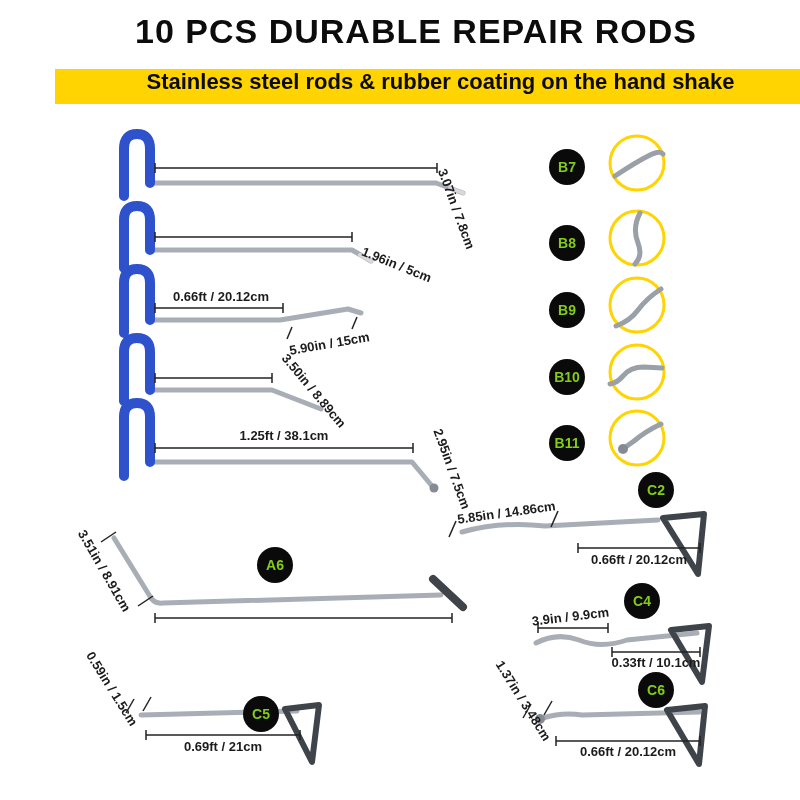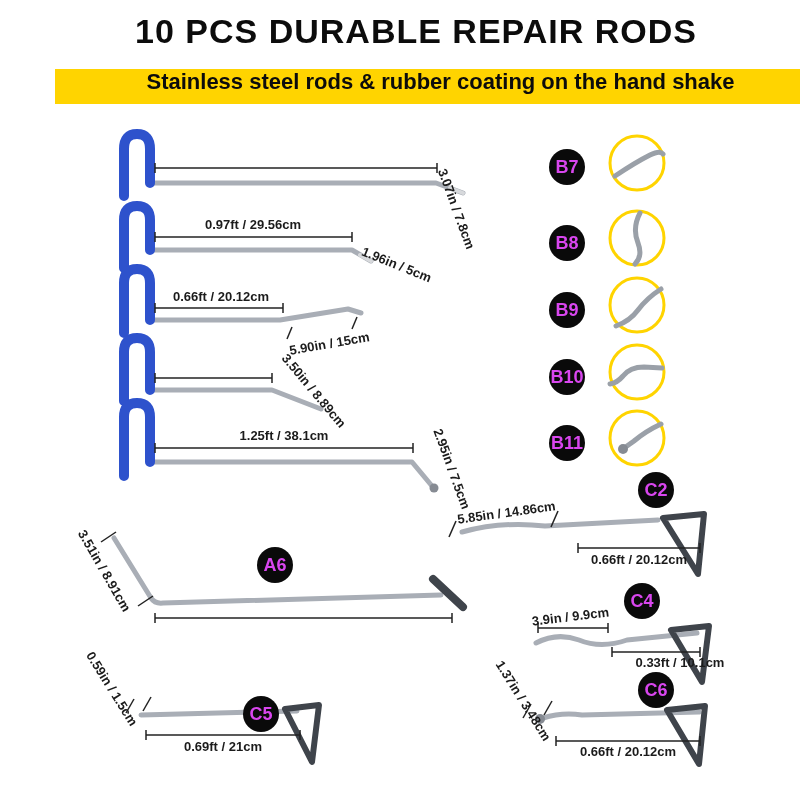--- a/index.html
+++ b/index.html
@@ -14,22 +14,22 @@
   .handle{fill:none;stroke:var(--handle);stroke-width:10;stroke-linecap:round;}
   .shaft{fill:none;stroke:var(--steel);stroke-width:5;stroke-linecap:round;stroke-linejoin:round;}
   .shaft-tip{fill:none;stroke:#d7d9dc;stroke-width:4;stroke-linecap:round;}
   .dark{fill:none;stroke:var(--steel_dark);stroke-width:6;stroke-linecap:round;stroke-linejoin:round;}
   .dark-thick{stroke-width:8;}
   .dim line{stroke:#222;stroke-width:1.5;}
   .ring{fill:#fff;stroke:var(--ring);stroke-width:3;}
   .detail{fill:none;stroke:#9aa0a8;stroke-width:5;stroke-linecap:round;}
   .ball{fill:#868b93;stroke:none;}
   .badge{position:absolute;width:36px;height:36px;border-radius:50%;background:var(--badge);
-         color:#d946ef;display:flex;align-items:center;justify-content:center;
-         font-weight:700;font-size:18px;}
+         color:#84cc16;display:flex;align-items:center;justify-content:center;
+         font-weight:700;font-size:14px;}
   .m{position:absolute;font-size:13px;font-weight:600;color:var(--ink);
      text-align:center;white-space:nowrap;height:16px;line-height:16px;}
 </style>
 </head>
 <body>
 
 <div class="page">
 
   <div class="title">10 PCS DURABLE REPAIR RODS</div>
   <div class="banner">
@@ -182,25 +182,24 @@
   <div class="badge" style="left:549px;top:225px">B8</div>
   <div class="badge" style="left:549px;top:292px">B9</div>
   <div class="badge" style="left:549px;top:359px">B10</div>
   <div class="badge" style="left:549px;top:425px">B11</div>
   <div class="badge" style="left:638px;top:472px">C2</div>
   <div class="badge" style="left:257px;top:547px">A6</div>
   <div class="badge" style="left:624px;top:583px">C4</div>
   <div class="badge" style="left:243px;top:696px">C5</div>
   <div class="badge" style="left:638px;top:672px">C6</div>
 
-  <div class="m" style="left:168px;top:217px;width:170px">0.97ft / 29.56cm</div>
   <div class="m" style="left:136px;top:289px;width:170px">0.66ft / 20.12cm</div>
   <div class="m" style="left:199px;top:428px;width:170px">1.25ft / 38.1cm</div>
   <div class="m" style="left:554px;top:552px;width:170px">0.66ft / 20.12cm</div>
-  <div class="m" style="left:595px;top:655px;width:170px">0.33ft / 10.1cm</div>
+  <div class="m" style="left:571px;top:655px;width:170px">0.33ft / 10.1cm</div>
   <div class="m" style="left:138px;top:739px;width:170px">0.69ft / 21cm</div>
   <div class="m" style="left:543px;top:744px;width:170px">0.66ft / 20.12cm</div>
 
   <div class="m" style="left:406px;top:201px;width:100px;transform:rotate(70deg)">3.07in / 7.8cm</div>
   <div class="m" style="left:354px;top:257px;width:85px;transform:rotate(22deg)">1.96in / 5cm</div>
   <div class="m" style="left:282px;top:336px;width:95px;transform:rotate(-10deg)">5.90in / 15cm</div>
   <div class="m" style="left:261px;top:383px;width:105px;transform:rotate(50deg)">3.50in / 8.89cm</div>
   <div class="m" style="left:404px;top:461px;width:95px;transform:rotate(70deg)">2.95in / 7.5cm</div>
   <div class="m" style="left:449px;top:505px;width:115px;transform:rotate(-8deg)">5.85in / 14.86cm</div>
   <div class="m" style="left:54px;top:563px;width:100px;transform:rotate(60deg)">3.51in / 8.91cm</div>

